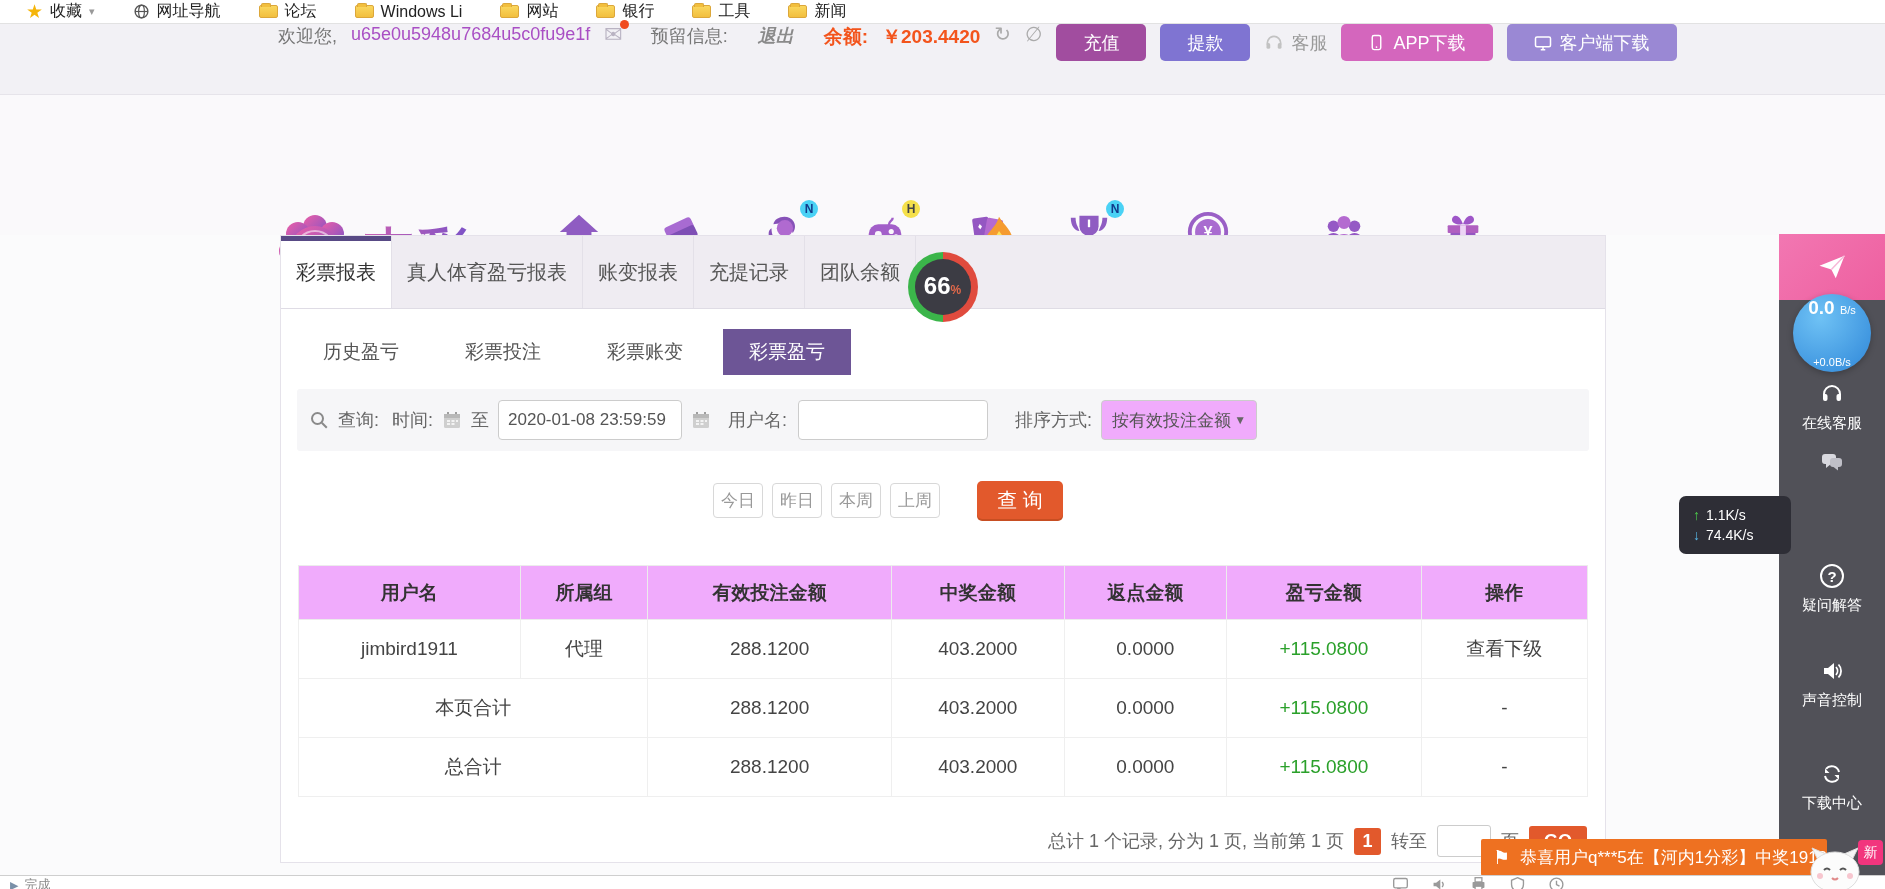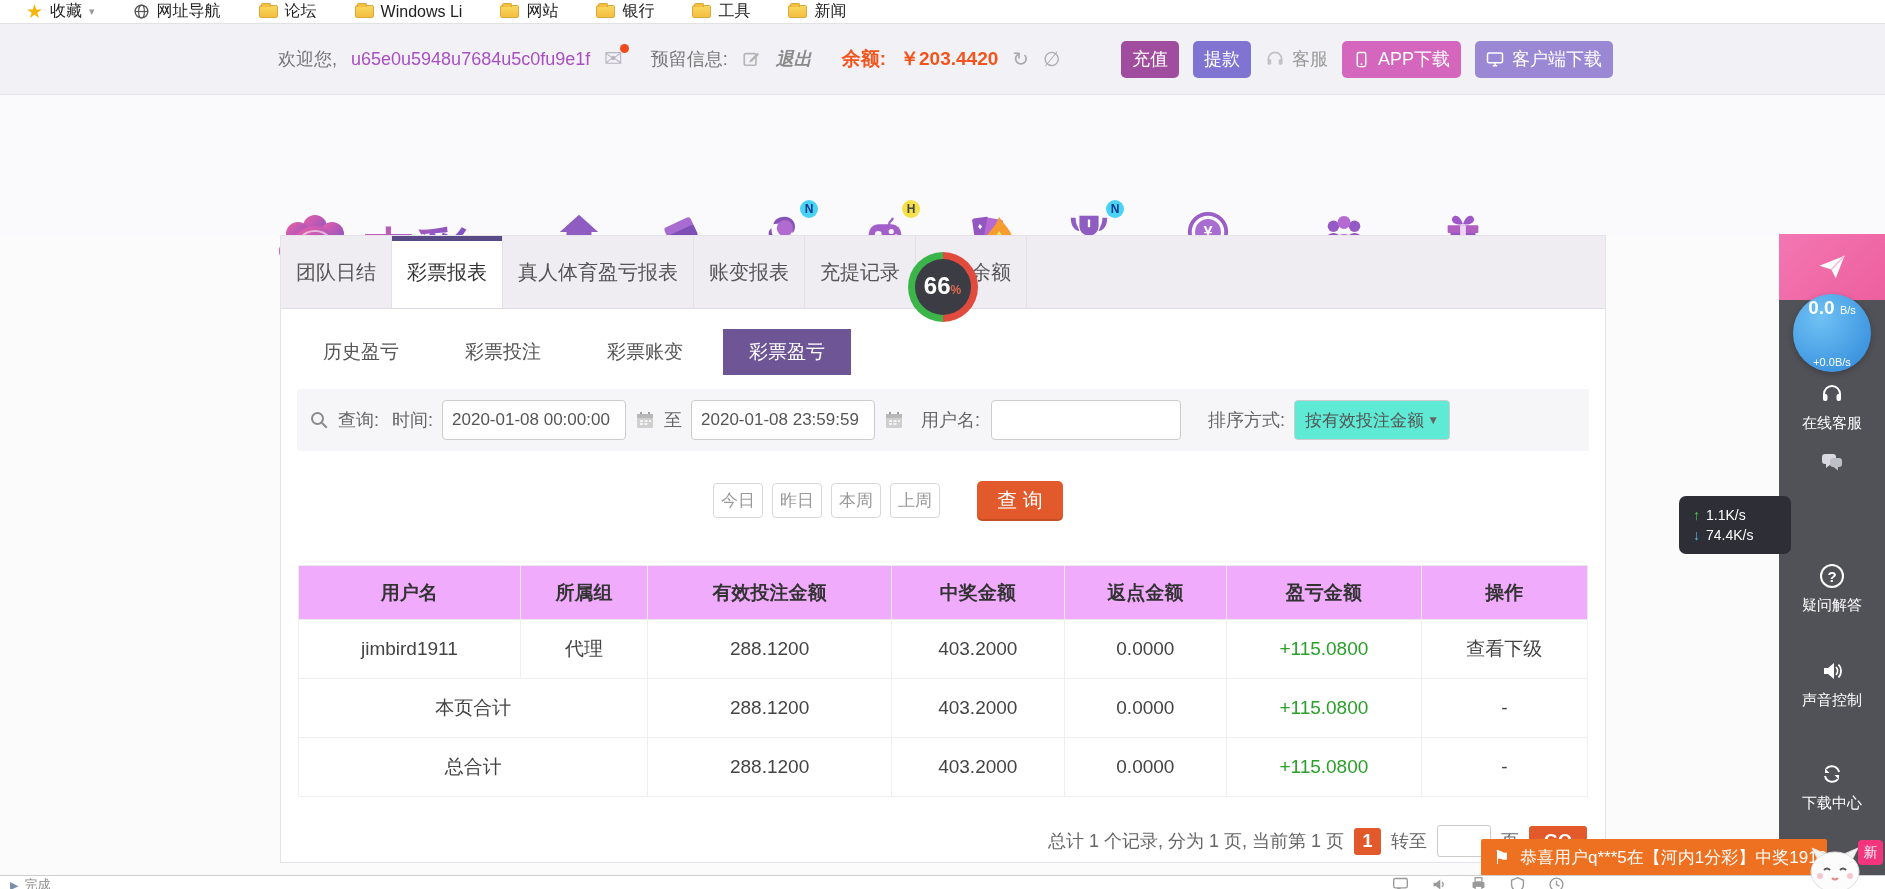--- a/index.html
+++ b/index.html
@@ -9,29 +9,29 @@
 
   
   .bookmarks { position:absolute; left:0; top:0; width:100%; height:24px; background:#fff; border-bottom:1px solid #e2e2e2; display:flex; align-items:center; gap:38px; padding-left:26px; font-size:16px; color:#222; }
   .bm-item { display:flex; align-items:center; gap:7px; cursor:pointer; white-space:nowrap; }
   .glyph-star { color:#f5b50a; font-size:19px; line-height:1; }
   .glyph-caret { color:#999; font-size:11px; }
   .folder { display:inline-block; width:19px; height:13px; background:linear-gradient(#fad75e,#f2bf3e); border:1px solid #dca73a; border-radius:2px; position:relative; }
   .folder::before { content:""; position:absolute; top:-3px; left:1px; width:8px; height:3px; background:#f2bf3e; border:1px solid #dca73a; border-bottom:none; border-radius:2px 2px 0 0; }
 
   
-  .header { position:absolute; left:0; top:24px; width:100%; height:71px; background:#f2f1f5; border-bottom:1px solid #e6e4ea; display:flex; align-items:center; gap:14px; padding:0 272px 0 278px; font-size:18px; color:#777; white-space:nowrap; }
+  .header { position:absolute; left:0; top:24px; width:100%; height:71px; background:#f2f1f5; border-bottom:1px solid #e6e4ea; display:flex; align-items:flex-start; gap:14px; padding:0 272px 0 278px; font-size:18px; color:#777; white-space:nowrap; }
   .username { color:#a94fc4; }
   .envelope-wrap { position:relative; color:#b9b3c2; font-size:22px; line-height:1; cursor:pointer; }
   .envelope-wrap .dot { position:absolute; top:-4px; right:-6px; width:9px; height:9px; border-radius:50%; background:#f04b1f; }
   .logout { font-style:italic; font-weight:bold; color:#8a8a8a; cursor:pointer; margin-left:2px; }
   .balance-label,.balance-value { color:#f3541c; font-weight:bold; font-size:19px; }
   .hicon { color:#aaa; font-size:20px; line-height:1; cursor:pointer; }
   .hbuttons { margin-left:auto; display:flex; align-items:center; gap:14px; }
-  .hbtn { height:37px; border:none; border-radius:5px; color:#fff; font-size:18px; padding:0 11px; display:flex; align-items:center; gap:8px; cursor:pointer; font-family:inherit; }
+  .hbtn { height:37px; border:none; border-radius:5px; color:#fff; font-size:18px; padding:0 27px; display:flex; align-items:center; gap:8px; cursor:pointer; font-family:inherit; }
   .btn-recharge { background:#a14d9f; }
   .btn-withdraw { background:#7f74d2; }
   .btn-app { background:#d466bd; }
   .btn-client { background:#9a88d4; }
   .service { display:flex; align-items:center; gap:7px; color:#999; cursor:pointer; }
   .service .hs { color:#c2c2c2; }
 
   
   .navbar { position:absolute; left:0; top:95px; width:100%; height:140px; background:#faf9fb; }
   .logo { position:absolute; left:277px; top:118px; display:flex; align-items:center; gap:10px; cursor:pointer; }
@@ -56,21 +56,21 @@
   .subtab { padding:10px 26px; font-size:19px; color:#555; cursor:pointer; }
   .subtab.active { background:#6d5596; color:#fff; }
 
   
   .filter { margin:14px 16px 0 16px; height:62px; background:#f6f6f8; border-radius:3px; display:flex; align-items:center; gap:9px; padding:0 12px; font-size:18px; color:#666; white-space:nowrap; }
   .filter .lbl { margin-left:4px; }
   .tinput { height:40px; border:1px solid #ccc; border-radius:4px; background:#fff; font-size:17px; color:#555; padding:0 9px; font-family:inherit; }
   .t-date { width:184px; }
   .t-user { width:190px; margin-left:2px; }
   .cal { width:20px; height:20px; cursor:pointer; }
-  .select { height:40px; width:156px; border:1px solid #ccc; border-radius:4px; background:#5eead4; display:flex; align-items:center; justify-content:space-between; padding:0 10px; font-size:17px; color:#555; cursor:pointer; }
+  .select { height:40px; width:156px; border:1px solid #ccc; border-radius:4px; background:#f0abfc; display:flex; align-items:center; justify-content:space-between; padding:0 10px; font-size:17px; color:#555; cursor:pointer; }
   .select .dc { font-size:12px; color:#666; }
 
   
   .quickrow { margin-top:30px; display:flex; justify-content:center; align-items:center; gap:9px; transform:translateX(-55px); }
   .qbtn { width:50px; height:35px; border:1px solid #d8d8d8; border-radius:4px; background:#fff; color:#999; font-size:17px; cursor:pointer; font-family:inherit; }
   .search-btn { width:86px; height:38px; margin-left:28px; border:none; border-radius:5px; background:#e2592c; color:#fff; font-size:20px; cursor:pointer; font-family:inherit; box-shadow:0 2px 0 #c74e22; }
 
   
   table.report { width:1290px; margin:46px auto 0 auto; border-collapse:collapse; font-size:19px; color:#444; }
   .report th { height:54px; background:#f0abfc; font-weight:bold; color:#333; border:1px solid #ececec; }
@@ -332,21 +332,20 @@
           </svg>
         </span>
       <span class="nav-label">活动</span>
     </div>
   </div>
 </div>
 
 <div class="panel">
 
   <div class="tabstrip">
-    <div class="tab">团队日结</div>
     <div class="tab active">彩票报表</div>
     <div class="tab">真人体育盈亏报表</div>
     <div class="tab">账变报表</div>
     <div class="tab">充提记录</div>
     <div class="tab">团队余额</div>
   </div>
 
   <div class="subtabs">
     <div class="subtab">历史盈亏</div>
     <div class="subtab">彩票投注</div>
@@ -354,21 +353,20 @@
     <div class="subtab active">彩票盈亏</div>
   </div>
 
   <div class="filter">
     <svg viewBox="0 0 20 20" width="20" height="20">
         <circle cx="8.5" cy="8.5" r="5.5" fill="none" stroke="#8a8a8a" stroke-width="2"></circle>
         <path d="M12.8 12.8l5 5" stroke="#8a8a8a" stroke-width="2"></path>
       </svg>
     <span>查询:</span>
     <span class="lbl">时间:</span>
-    <input class="tinput t-date" value="2020-01-08 00:00:00" style="">
     <svg class="cal" viewBox="0 0 20 20">
         <path d="M6 2v4M14 2v4" stroke="#9e9e9e" stroke-width="2"></path>
         <rect x="2" y="4" width="16" height="14" rx="1.5" fill="#cfcfcf"></rect>
         <rect x="2" y="4" width="16" height="4" fill="#b8b8b8"></rect>
         <path d="M5 11h3M9.5 11h3M14 11h2M5 14h3M9.5 14h3" stroke="#fff" stroke-width="1.4"></path>
       </svg>
     <span>至</span>
     <input class="tinput t-date" value="2020-01-08 23:59:59" style="">
     <svg class="cal" viewBox="0 0 20 20">
         <path d="M6 2v4M14 2v4" stroke="#9e9e9e" stroke-width="2"></path>

